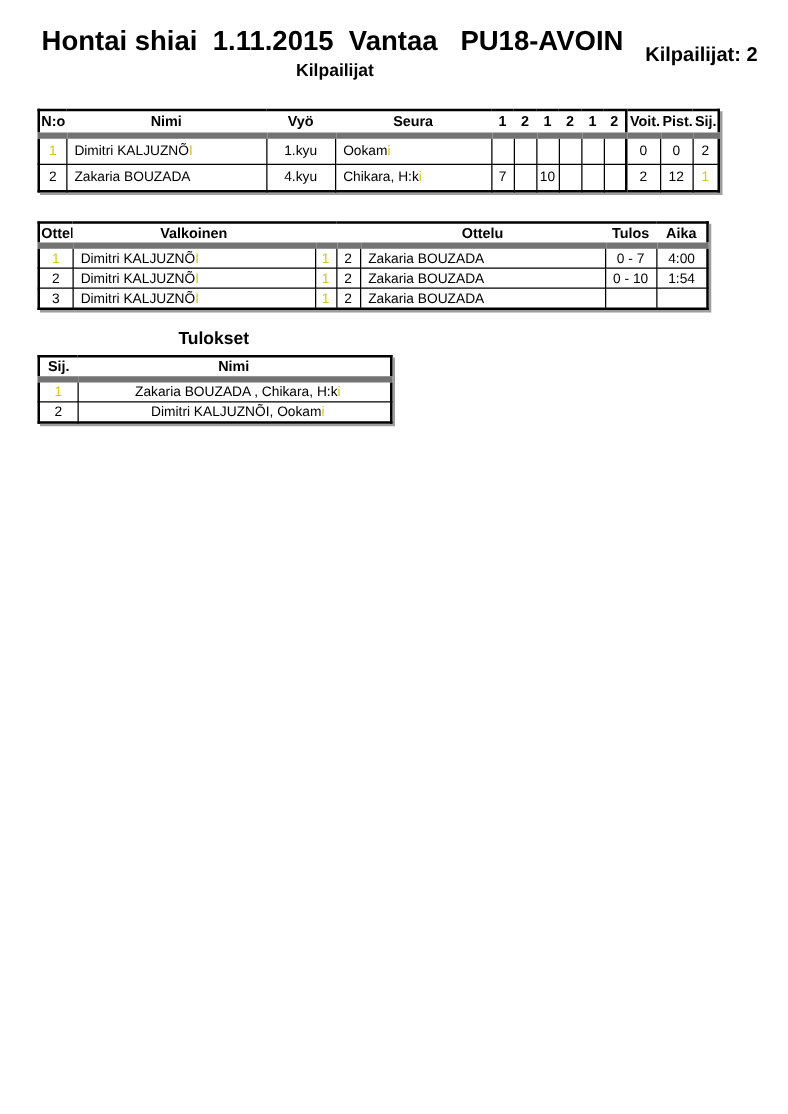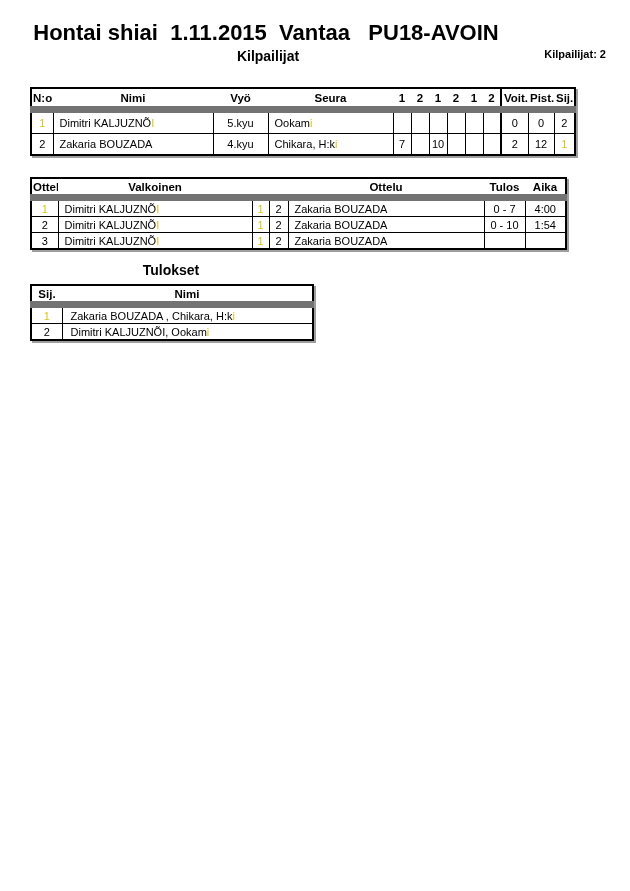--- a/index.html
+++ b/index.html
@@ -11,22 +11,22 @@
     color:#000;
     overflow:hidden;
   }
   .title {
     position:absolute; top:20px; left:0; width:532px;
     text-align:center;
     font-size:22px; font-weight:bold;
     white-space:pre;
   }
   .competitors {
-    position:absolute; top:48px; right:24px;
-    font-size:11px; font-weight:bold;
+    position:absolute; top:36px; right:24px;
+    font-size:16px; font-weight:bold;
   }
   .section-heading {
     position:absolute;
     font-size:14px; font-weight:bold;
     text-align:center;
   }
   #heading-kilpailijat { top:48px; left:30px; width:476px; }
   #heading-ottelut     { top:157px; left:30px; width:535px;margin-top:28px; }
   #heading-tulokset    { top:262px; left:30px; width:282px;text-align:center; }
 
@@ -35,21 +35,21 @@
     border-collapse:collapse; table-layout:fixed;
     background:#fff;
     border:2px solid #000;
     box-shadow:2px 2px 0 0 #9e9e9e;
   }
   #table-kilpailijat { top:87px;  width:546px; }
   #table-ottelut     { top:177px; width:537px; }
   #table-tulokset    { top:284px; width:284px; }
 
   th {
-    border:none; border-bottom:7px solid #737373;
+    border:none; border-bottom:5px solid #737373;
     font-size:11.5px; font-weight:bold;
     padding:0 2px; height:17px;
     text-align:center; white-space:nowrap; overflow:hidden;
   }
   td {
     border:1px solid #000;
     font-size:11px;
     padding:0 2px;
     text-align:center; vertical-align:middle;
     white-space:nowrap; overflow:hidden;
@@ -60,21 +60,21 @@
 
   #table-kilpailijat td:nth-child(2), #table-kilpailijat td:nth-child(4)
     { text-align:left; padding-left:6px; }
   #table-kilpailijat tr > *:nth-child(11) { border-left:2px solid #000; }
   #table-kilpailijat th:first-child { text-align:left; padding-left:1px; }
 
   #table-ottelut td:nth-child(2), #table-ottelut td:nth-child(5)
     { text-align:left; padding-left:6px; }
   #table-ottelut th:first-child { text-align:left; padding-left:1px; }
 
-  #table-tulokset td:nth-child(2) { text-align:left; padding-left:8px; }
+  #table-tulokset td:nth-child(2) { text-align:center; padding-left:8px; }
 
   .y { color:#d8c618; }
 </style>
 </head>
 <body>
 
 <div class="page">
 
   <div class="title">Hontai shiai  1.11.2015  Vantaa   PU18-AVOIN</div>
 
@@ -112,21 +112,21 @@
           <th>2</th>
           <th>Voit.</th>
           <th>Pist.</th>
           <th>Sij.</th>
         </tr>
       </thead>
     <tbody>
         <tr>
           <td><span class="y">1</span></td>
           <td>Dimitri KALJUZNÕ<span class="y">I</span></td>
-          <td>5.kyu</td>
+          <td>1.kyu</td>
           <td>Ookam<span class="y">i</span></td>
           <td></td>
           <td></td>
           <td></td>
           <td></td>
           <td></td>
           <td></td>
           <td>0</td>
           <td>0</td>
           <td>2</td>

